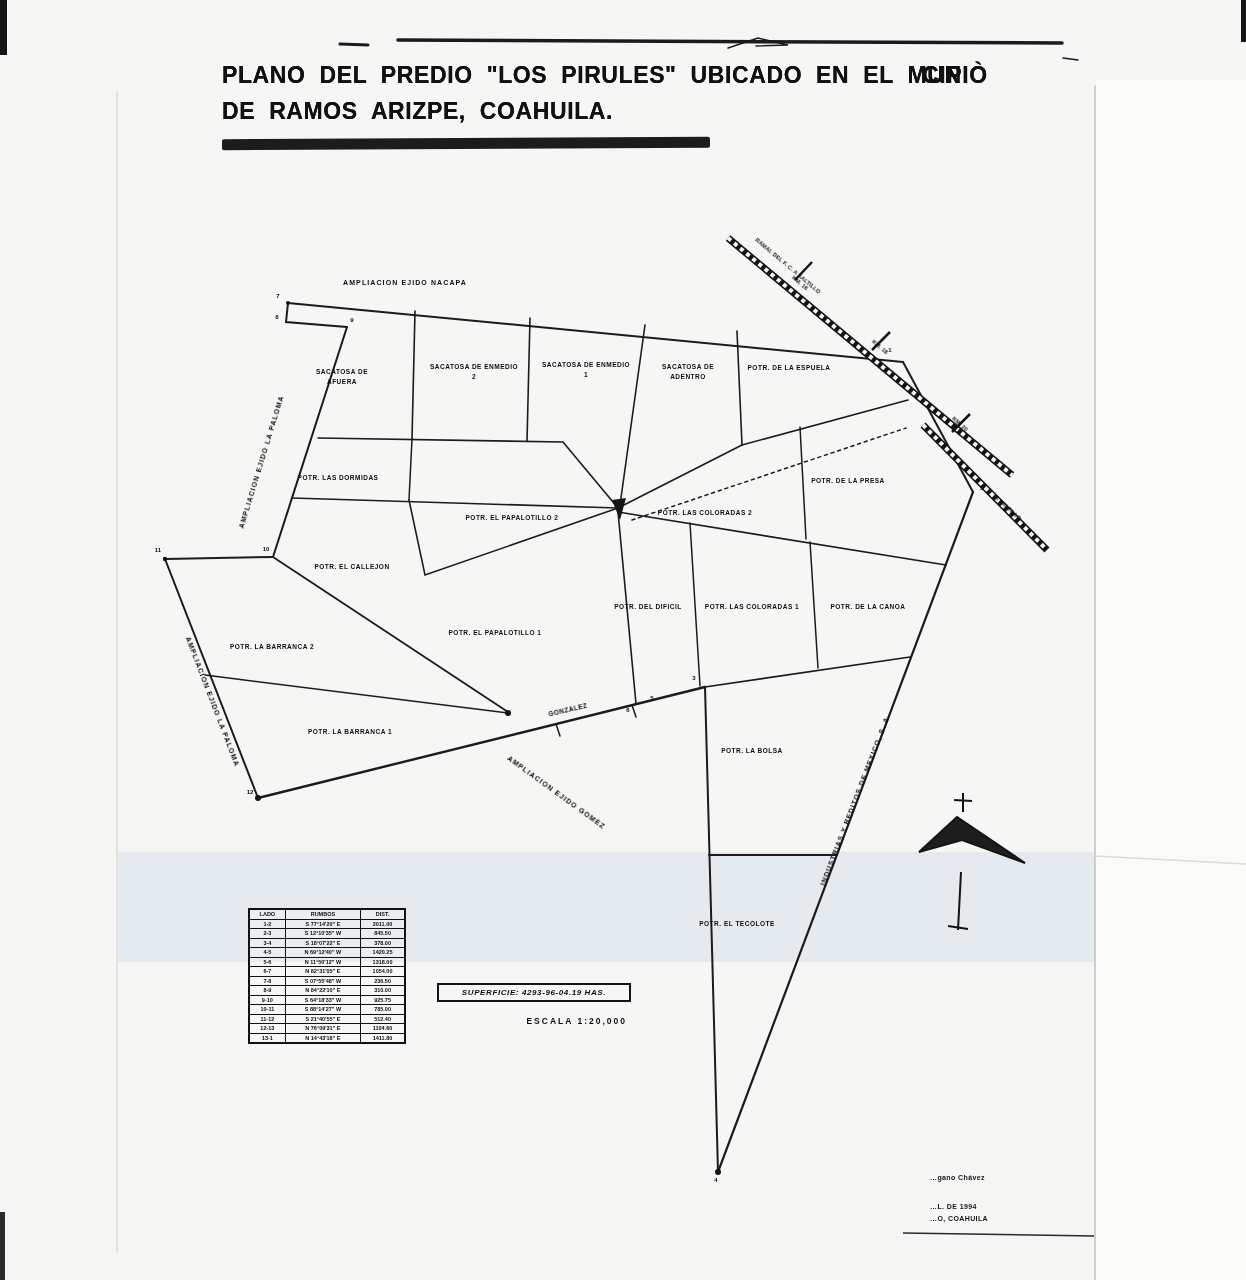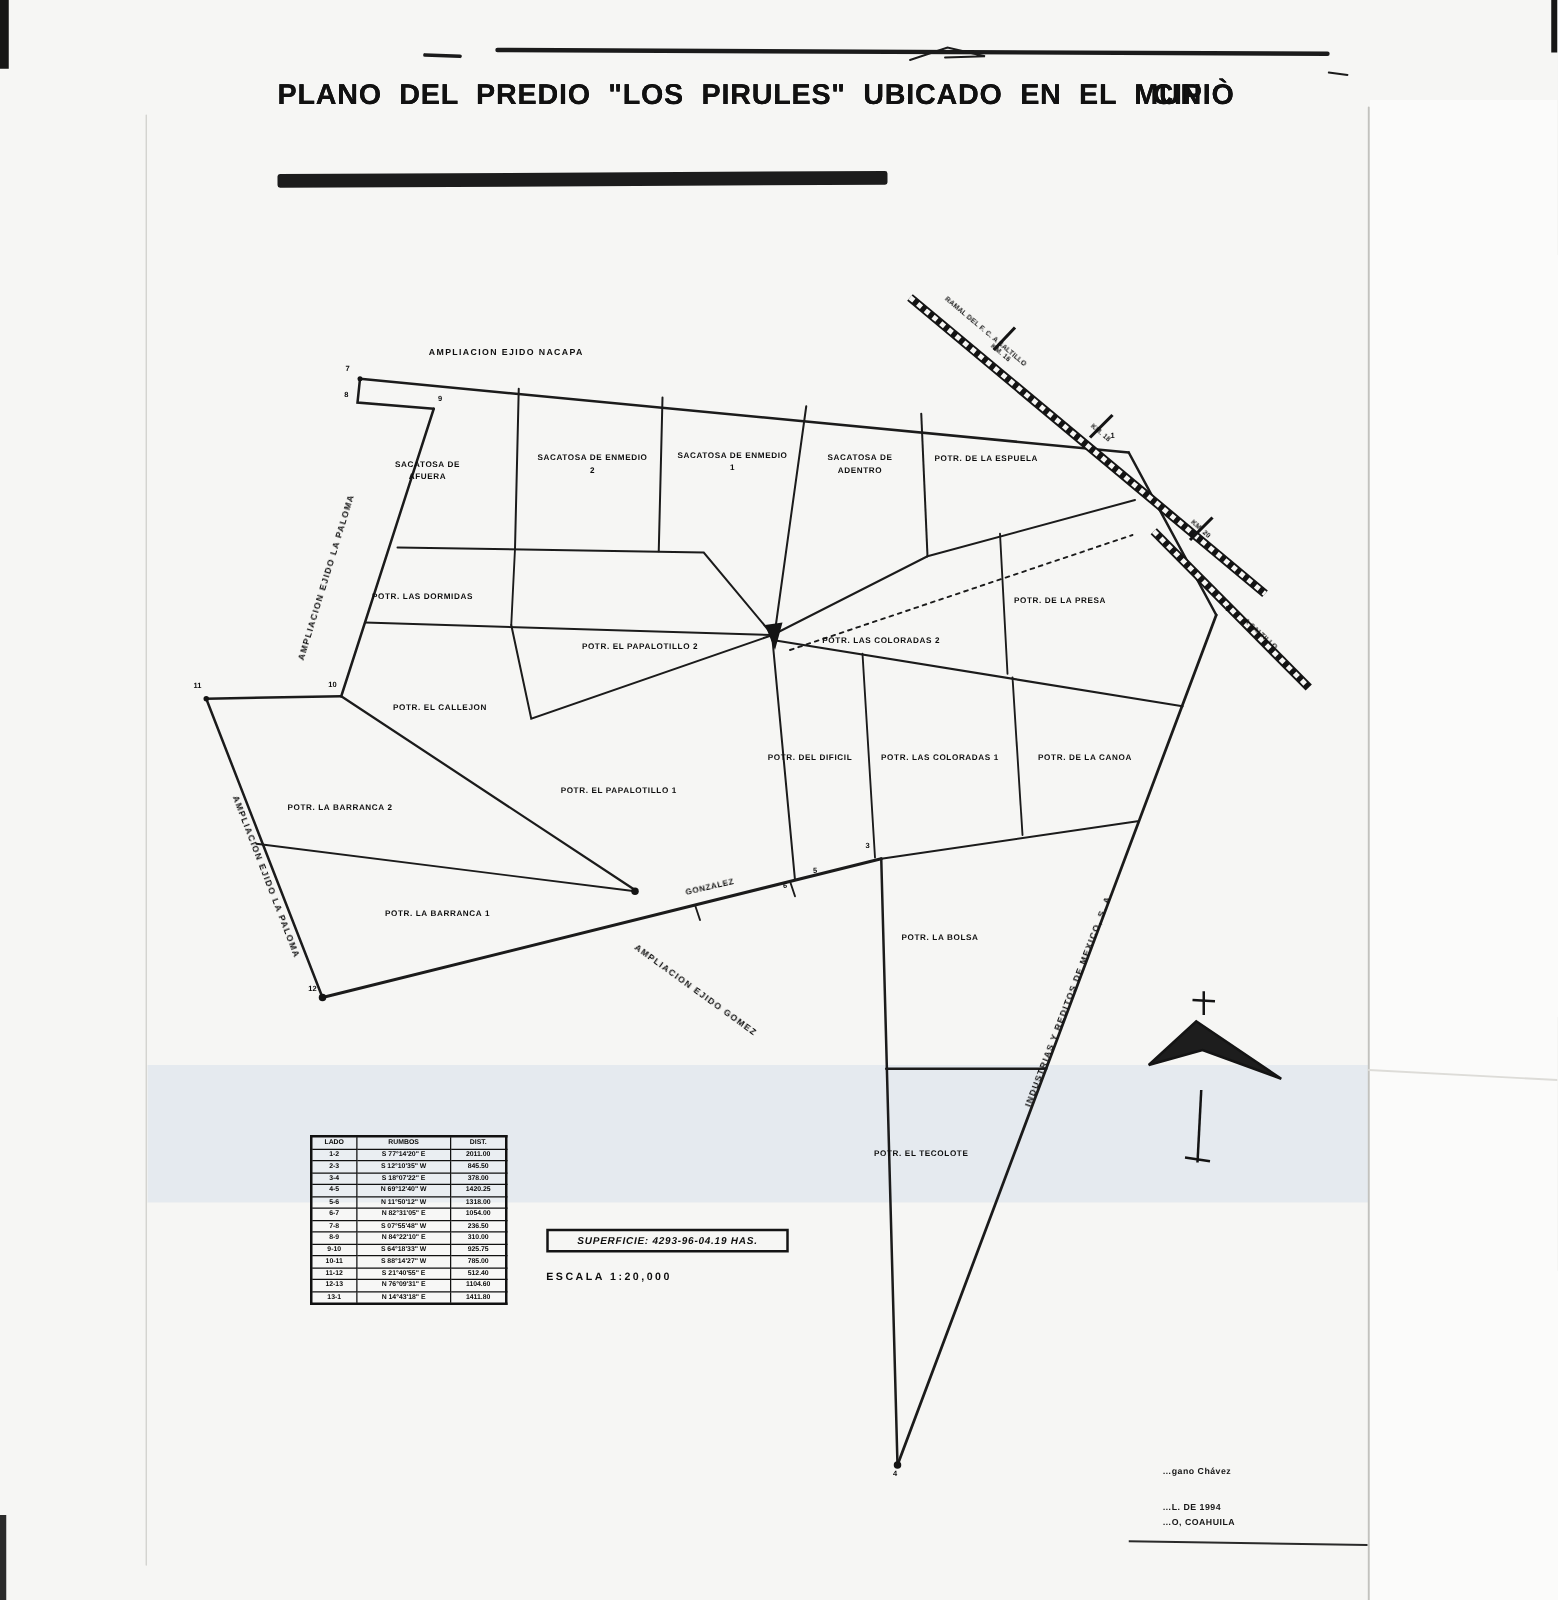--- a/index.html
+++ b/index.html
@@ -40,21 +40,21 @@
   .survey-table th,.survey-table td{
     border:1px solid #111;font-weight:bold;font-size:5.5px;color:#0c0c0c;
     padding:0 1px;white-space:nowrap;overflow:hidden;line-height:1.55;text-align:center;
   }
   .sup-box{
     position:absolute;left:437px;top:983px;width:190px;height:15px;
     border:2px solid #141414;display:flex;align-items:center;justify-content:center;
     font-weight:bold;font-size:8px;letter-spacing:0.6px;color:#0d0d0d;filter:blur(0.3px);font-style:italic;
   }
   .escala{
-    position:absolute;left:437px;top:1016px;width:190px;text-align:left;
+    position:absolute;left:437px;top:1016px;width:190px;text-align:right;
     font-weight:bold;font-size:8.5px;letter-spacing:2px;color:#0d0d0d;filter:blur(0.3px);
   }
   .sign{
     position:absolute;left:930px;width:170px;
     font-weight:bold;font-size:7px;letter-spacing:0.4px;color:#151515;filter:blur(0.35px);
     white-space:nowrap;
   }
 </style>
 </head>
 <body>
@@ -63,20 +63,21 @@
 
   <div class="corner" style="left:0;top:0;width:7px;height:55px;"></div>
   <div class="corner" style="left:0;top:1212px;width:5px;height:68px;background:#2b2b2b;"></div>
   <div class="corner" style="left:1241px;top:0;width:5px;height:42px;"></div>
   <div class="fold-right"></div>
   <div class="blue-band"></div>
 
   <div class="title">
     <span>PLANO DEL PREDIO "LOS PIRULES" UBICADO EN EL MUN</span>
     <span class="frag">CIPIÒ</span>
+    <span class="l2">DE RAMOS ARIZPE, COAHUILA.</span>
   </div>
   <div class="title-bar"></div>
 
   <svg class="lines" width="1246" height="1280" viewBox="0 0 1246 1280">
     <g stroke="#1b1b1b" stroke-width="2" fill="none" stroke-linecap="round">
 
       <path d="M398,40 L1062,43" stroke-width="3.5"></path>
       <path d="M340,44 L368,45" stroke-width="3"></path>
       <path d="M728,48 L758,38 L788,45 L756,46" stroke-width="1.5"></path>
       <path d="M117,92 L117,1252" stroke="#cfcfcb" stroke-width="1"></path>

